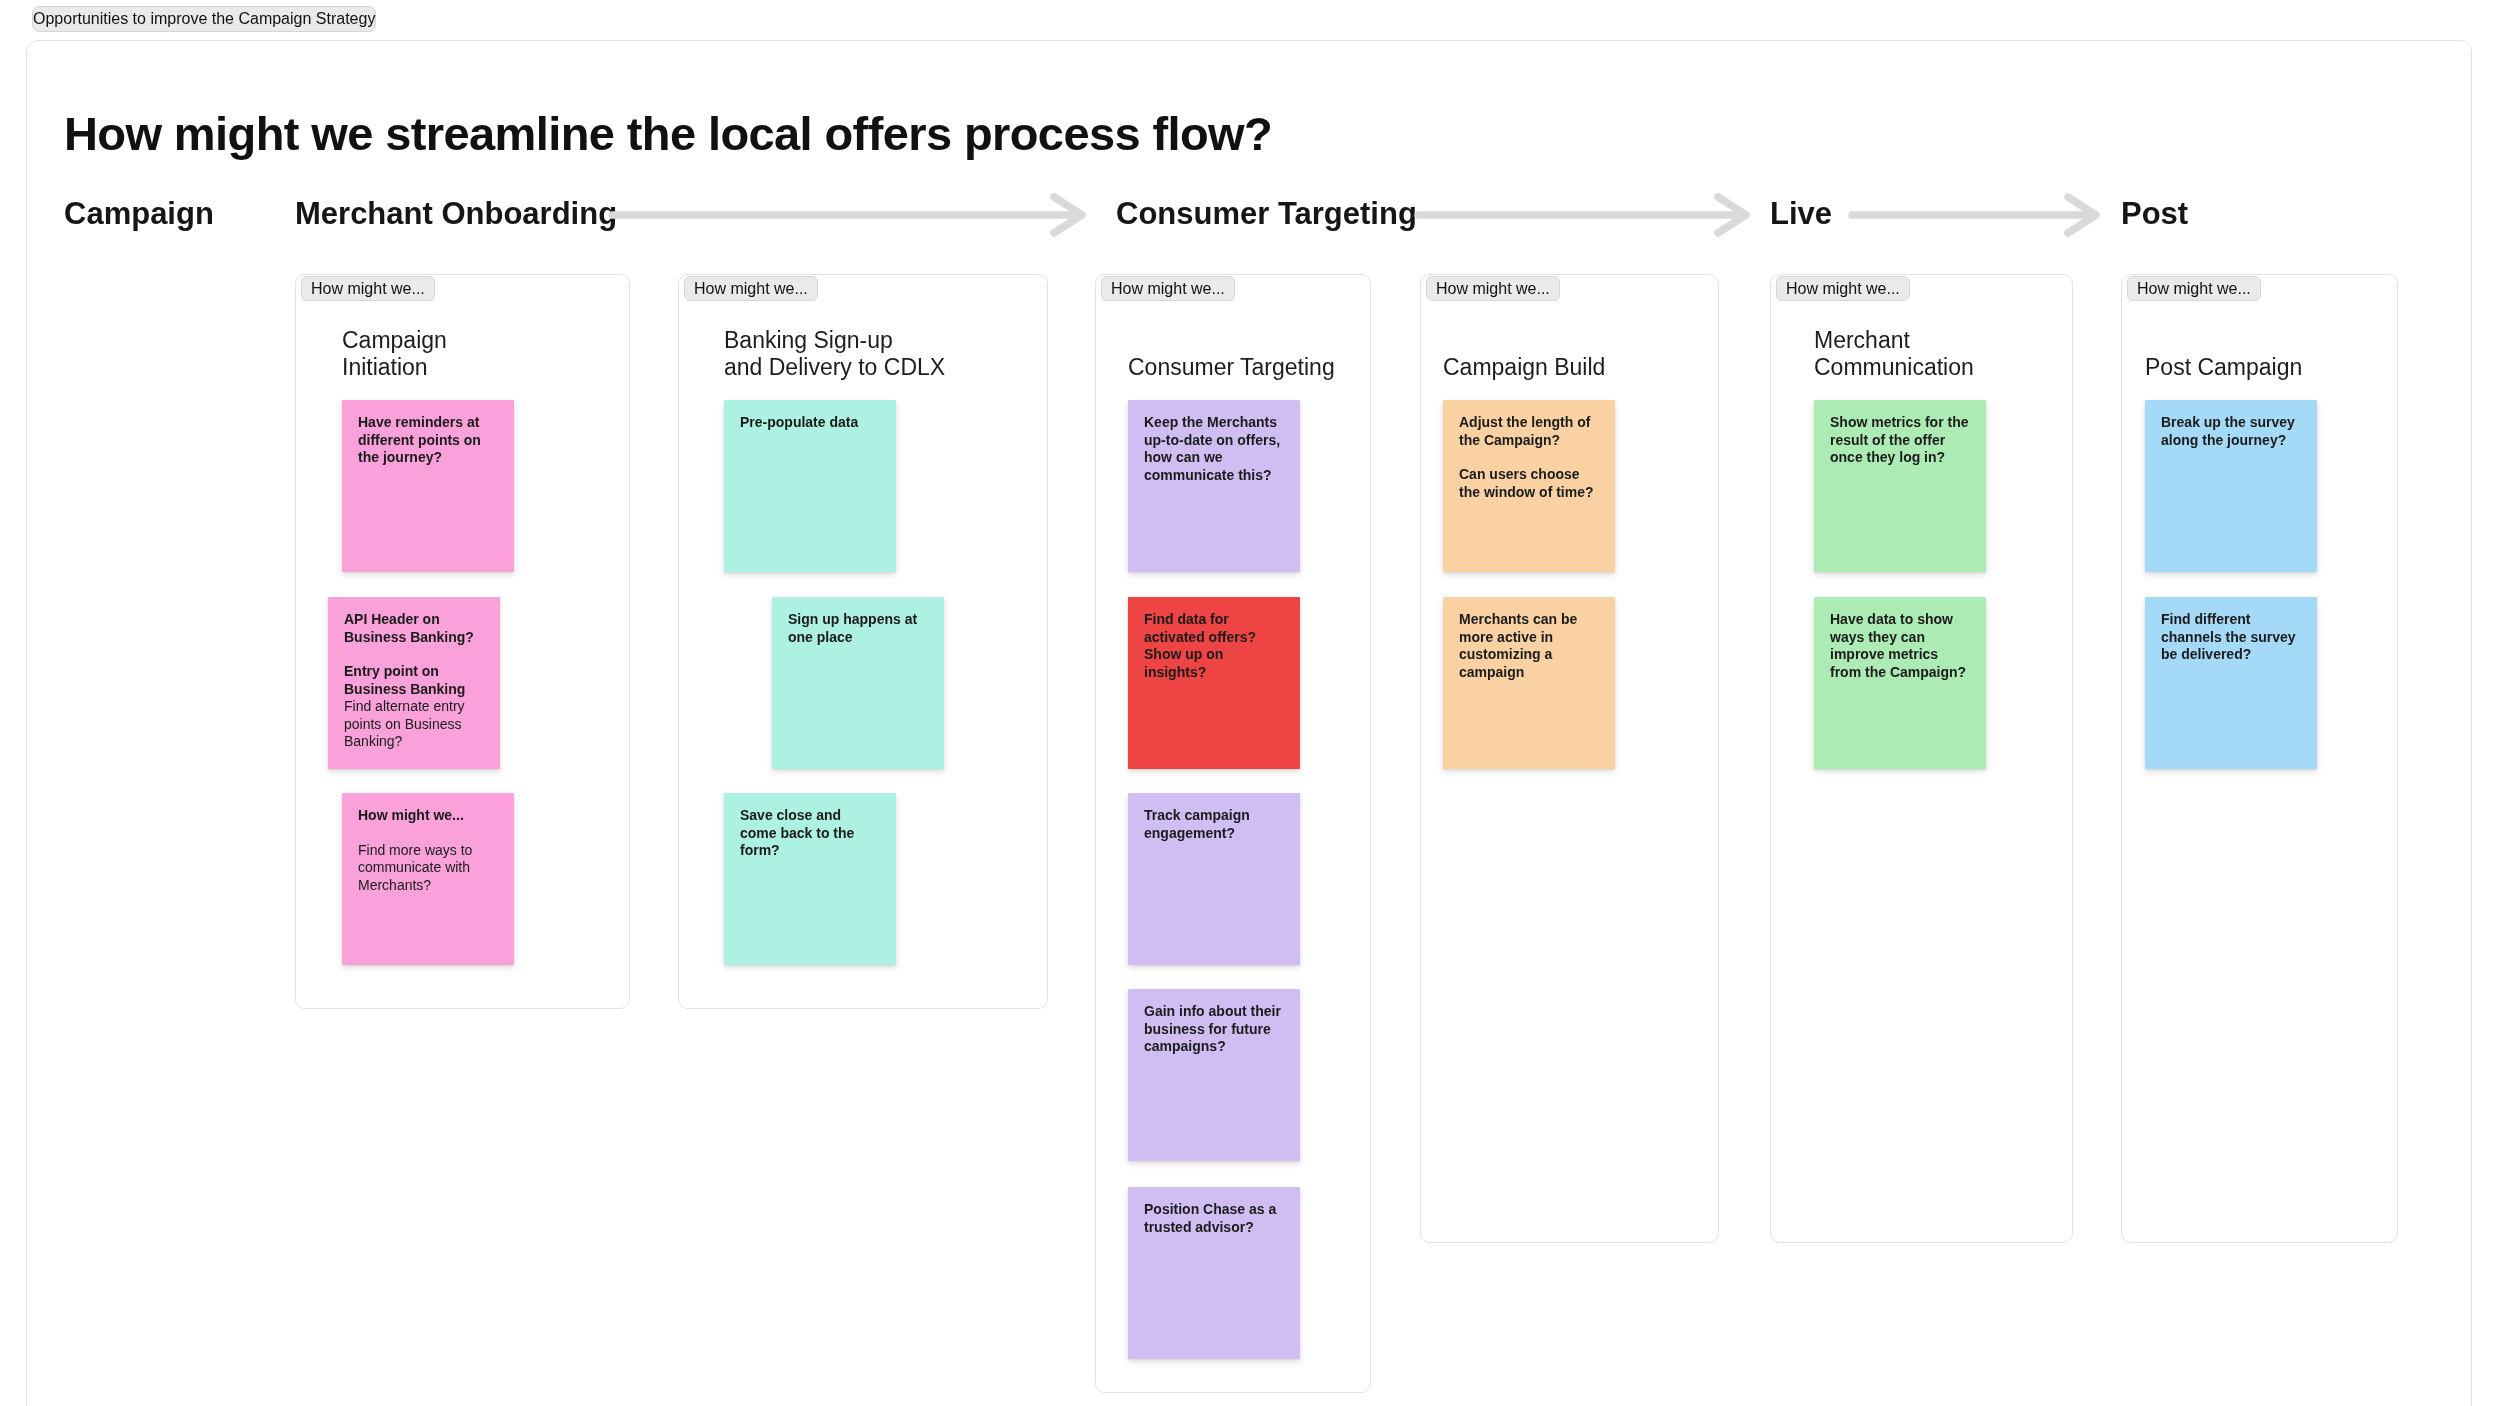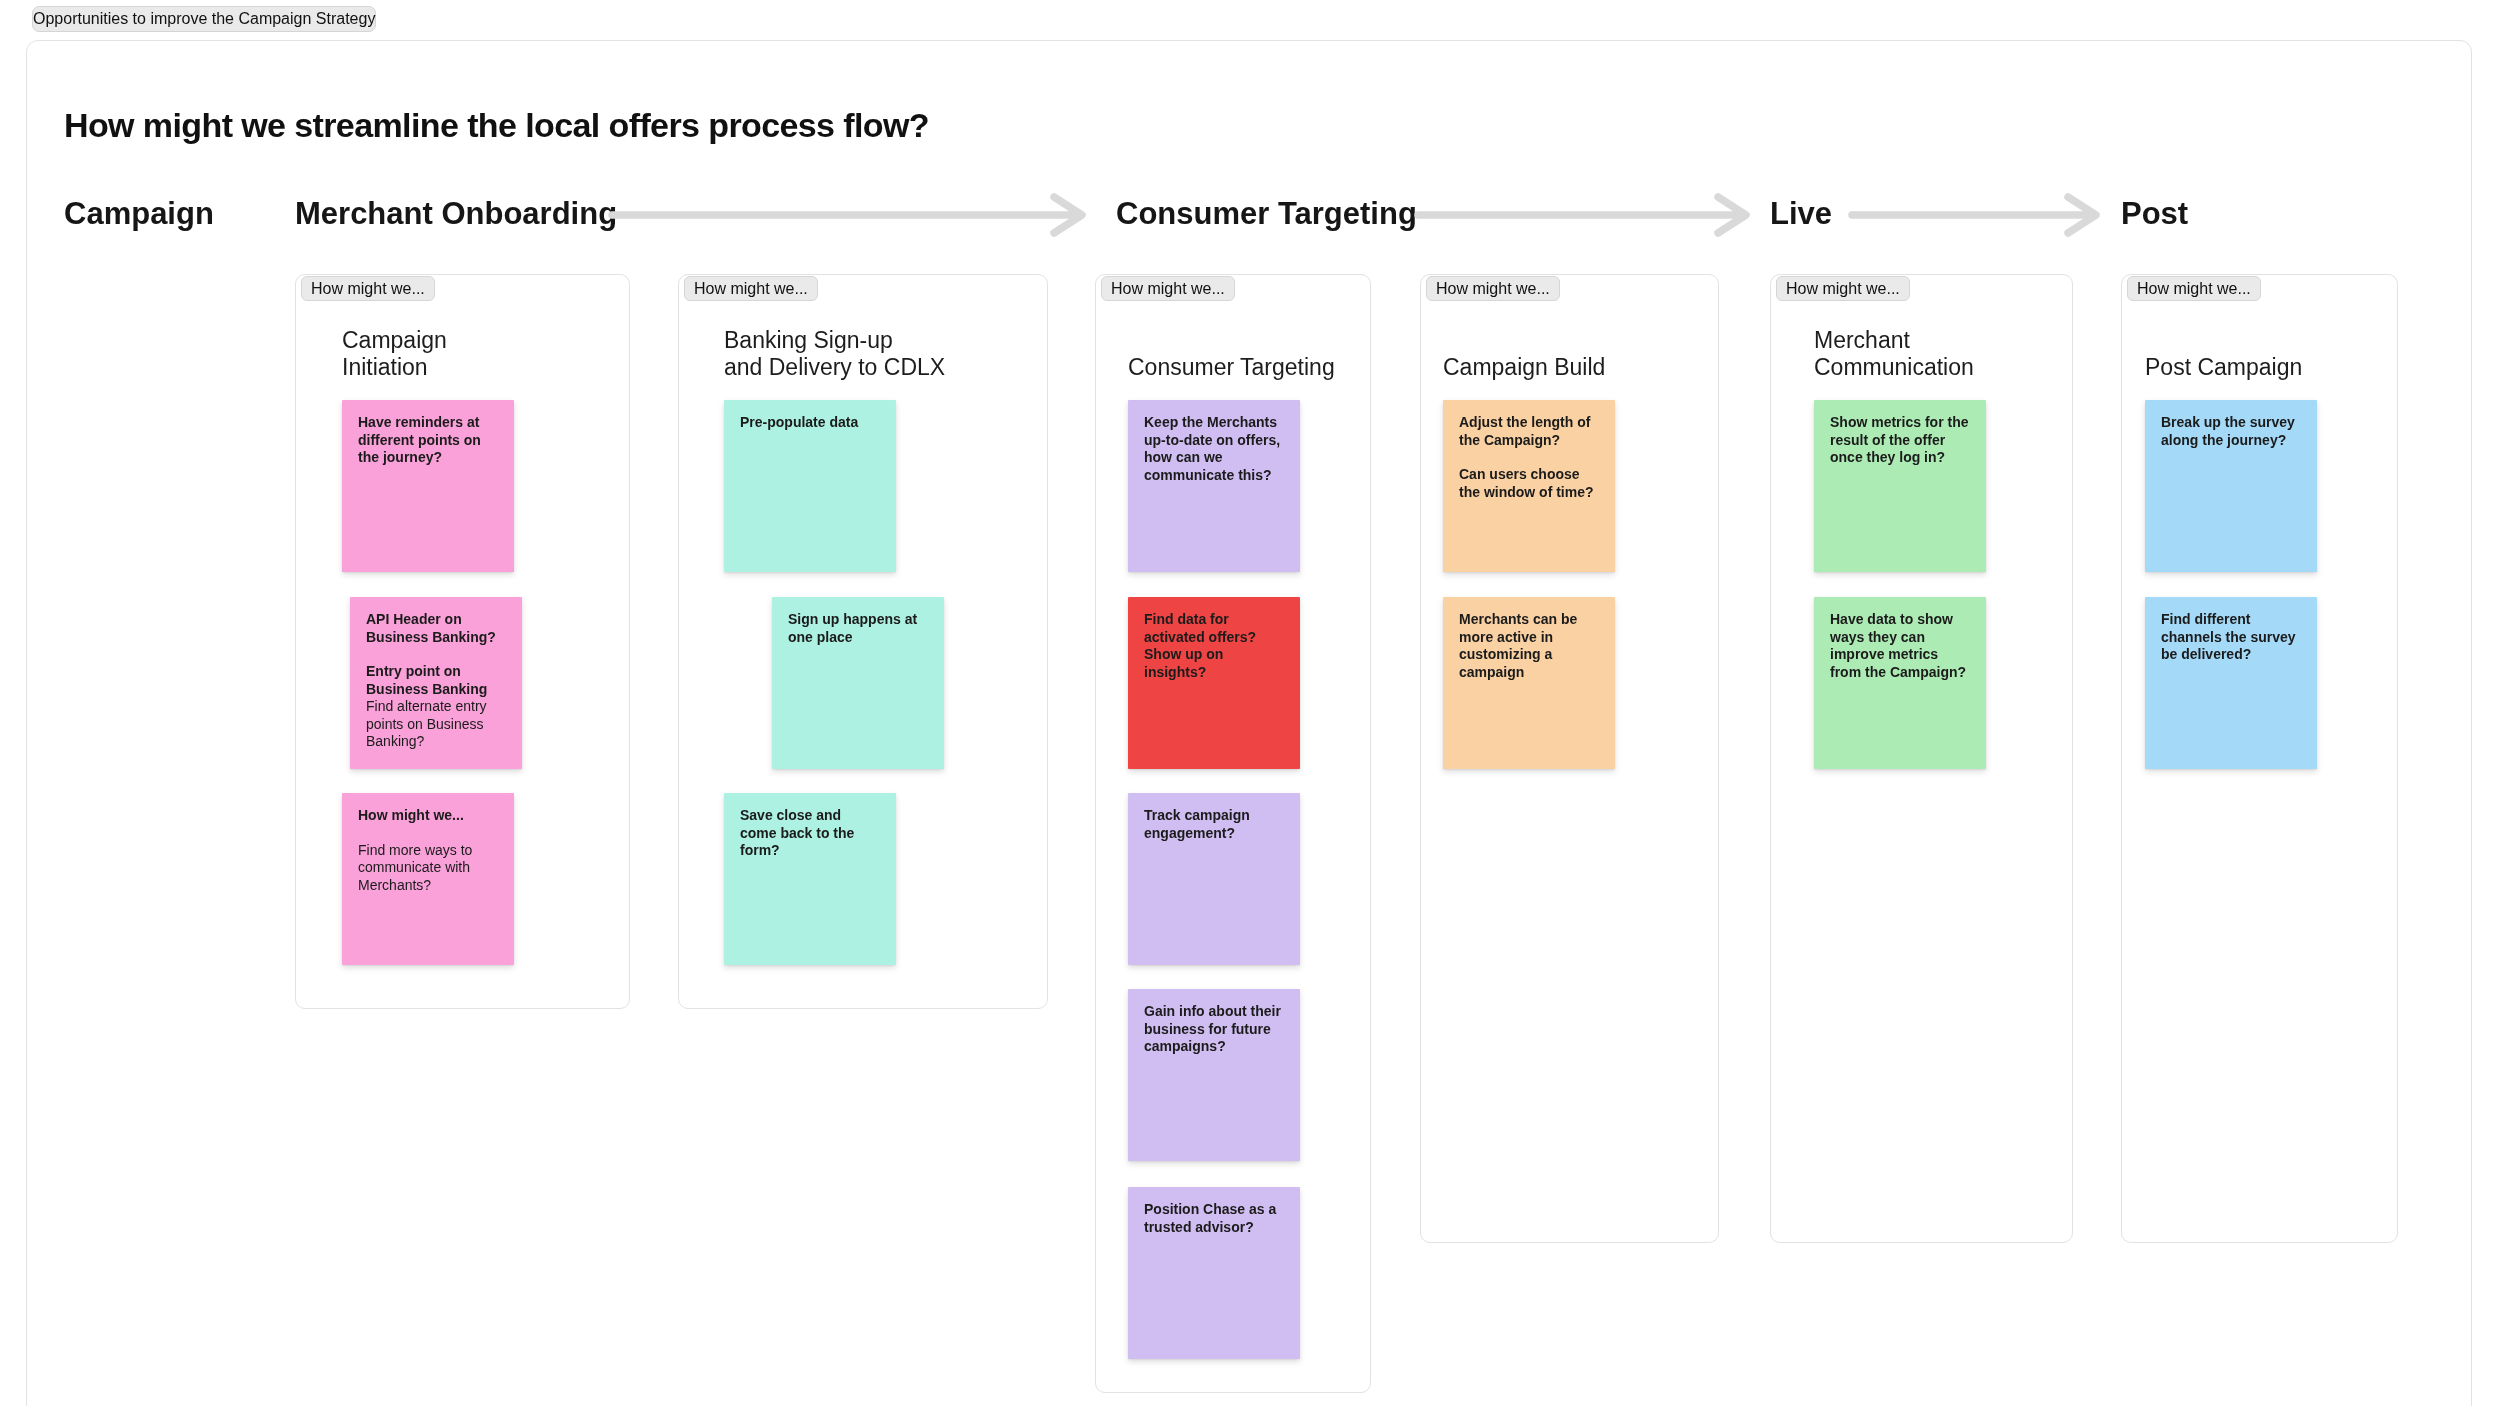--- a/index.html
+++ b/index.html
@@ -18,21 +18,21 @@
     white-space:nowrap;
   }
   
   .canvas{
     position:absolute;left:26px;top:40px;width:2446px;height:1390px;
     background:#ffffff;border:1px solid #e2e2e2;border-radius:12px;
     box-sizing:border-box;
   }
   .board-title{
     position:absolute;left:64px;top:106px;
-    font-size:34px;font-weight:700;letter-spacing:-0.6px;color:#111;
+    font-size:47px;font-weight:700;letter-spacing:-0.6px;color:#111;
     white-space:nowrap;
   }
   .stage-label{
     position:absolute;top:196px;
     font-size:31px;font-weight:700;color:#161616;white-space:nowrap;
   }
   .stage-arrow{position:absolute;top:192px;height:46px;}
   .stage-arrow svg{display:block;}
   
   .frame{
@@ -97,21 +97,21 @@
   </svg>
 </div>
 
 <div class="frame" style="left:295px;top:274px;width:335px;height:735px">
   <div class="frame-badge">How might we...</div>
   <div class="frame-title" style="left:46px">Campaign
 Initiation</div>
   <div class="note r1" style="left: 46px; background: rgb(249, 161, 216);">
     <p>Have reminders at different points on the journey?</p>
   </div>
-  <div class="note r2" style="left: 54px; background: rgb(249, 161, 216);">
+  <div class="note r2" style="left: 32px; background: rgb(249, 161, 216);">
     <p>API Header on Business Banking?</p>
     <p class="gap">Entry point on Business Banking</p>
     <p class="regular">Find alternate entry points on Business Banking?</p>
   </div>
   <div class="note r3" style="left: 46px; background: rgb(249, 161, 216);">
     <p>How might we...</p>
     <p class="regular gap">Find more ways to communicate with Merchants?</p>
   </div>
 </div>
 

